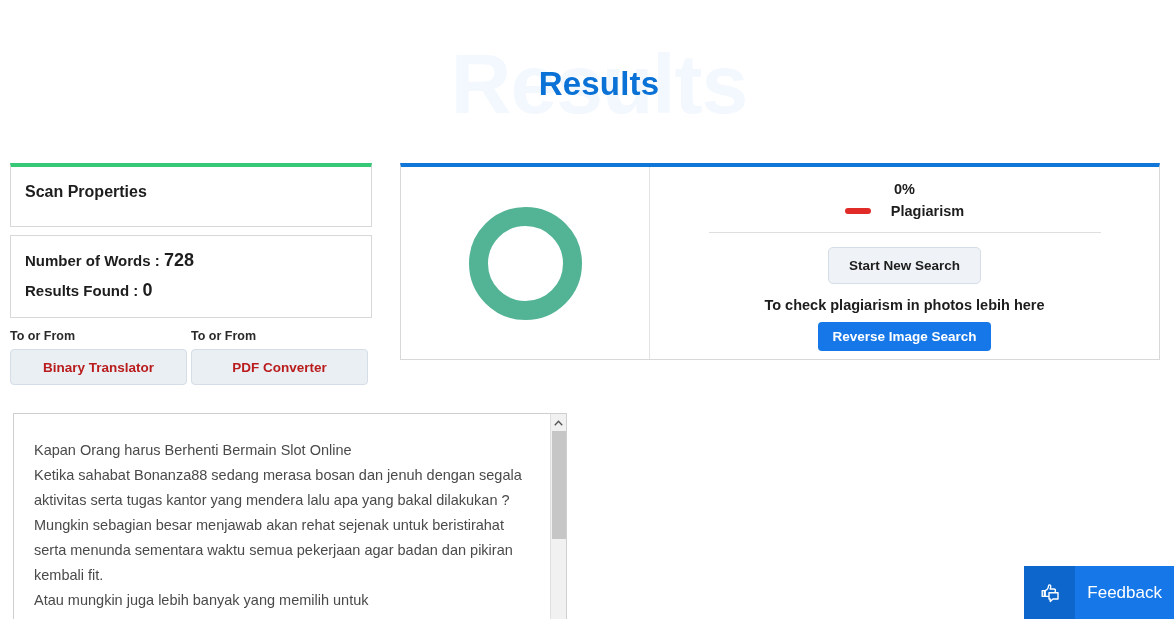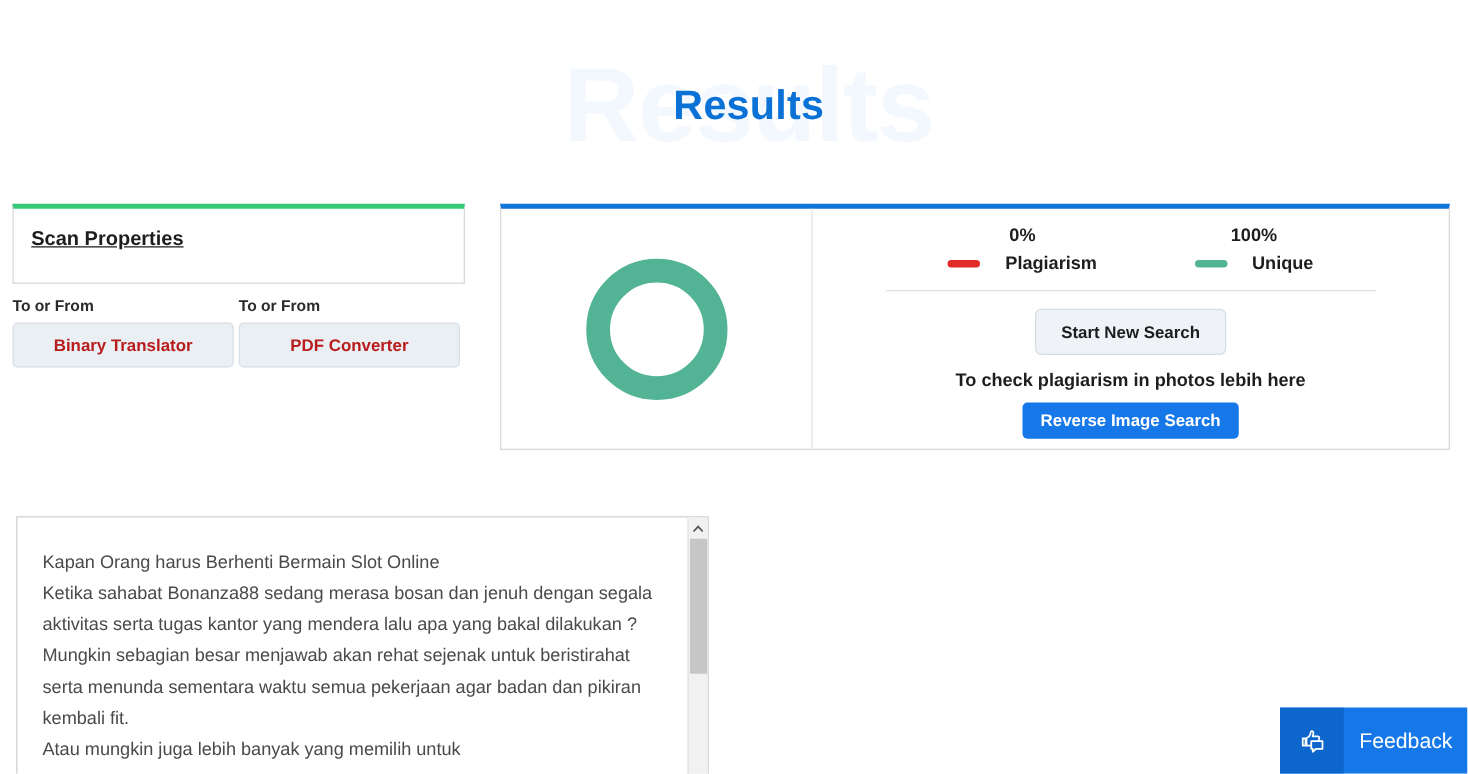--- a/index.html
+++ b/index.html
@@ -58,21 +58,20 @@
     width: 362px;
   }
   .card {
     border: 1px solid #d8d8d8;
     background: #ffffff;
   }
   .card-accent-green { border-top: 4px solid #35c877; }
   .scan-props {
     height: 64px;
     padding: 16px 2px 0 14px;
-    text-decoration: underline;
   }
   .scan-props-title {
     font-size: 16px;
     font-weight: 700;
     color: #1d1d1d;
   }
   .stats-card {
     margin-top: 8px;
     height: 83px;
     padding: 14px 14px 0 14px;
@@ -306,20 +305,30 @@
     <div class="title-ghost">Results</div>
     <div class="title-main">Results</div>
   </div>
 
   <div class="left-col">
 
     <div class="card card-accent-green scan-props">
       <div class="scan-props-title">Scan Properties</div>
     </div>
 
+    <div class="card stats-card">
+      <div class="stat-line">
+        <span>Number of Words :</span>
+        <span class="stat-value">728</span>
+      </div>
+      <div class="stat-line">
+        <span>Results Found :</span>
+        <span class="stat-value">0</span>
+      </div>
+    </div>
 
     <div class="tool-row">
       <div class="tool-cell">
         <div class="tool-label">To or From</div>
         <button class="tool-btn">Binary Translator</button>
       </div>
       <div class="tool-cell">
         <div class="tool-label">To or From</div>
         <button class="tool-btn">PDF Converter</button>
       </div>
@@ -334,27 +343,20 @@
     </div>
 
     <div class="stats-cell">
 
       <div class="legend-row">
         <div class="legend-item">
           <div class="legend-pct">0%</div>
           <div class="legend-label-row">
             <span class="legend-dash red"></span>
             <span class="legend-name">Plagiarism</span>
-          </div>
-        </div>
-        <div class="legend-item">
-          <div class="legend-pct">100%</div>
-          <div class="legend-label-row">
-            <span class="legend-dash green"></span>
-            <span class="legend-name">Unique</span>
           </div>
         </div>
       </div>
 
       <div class="legend-divider"></div>
 
       <div class="actions">
         <button class="start-btn">Start New Search</button>
         <div class="photo-hint">To check plagiarism in photos lebih here</div>
         <button class="ris-btn">Reverse Image Search</button>

